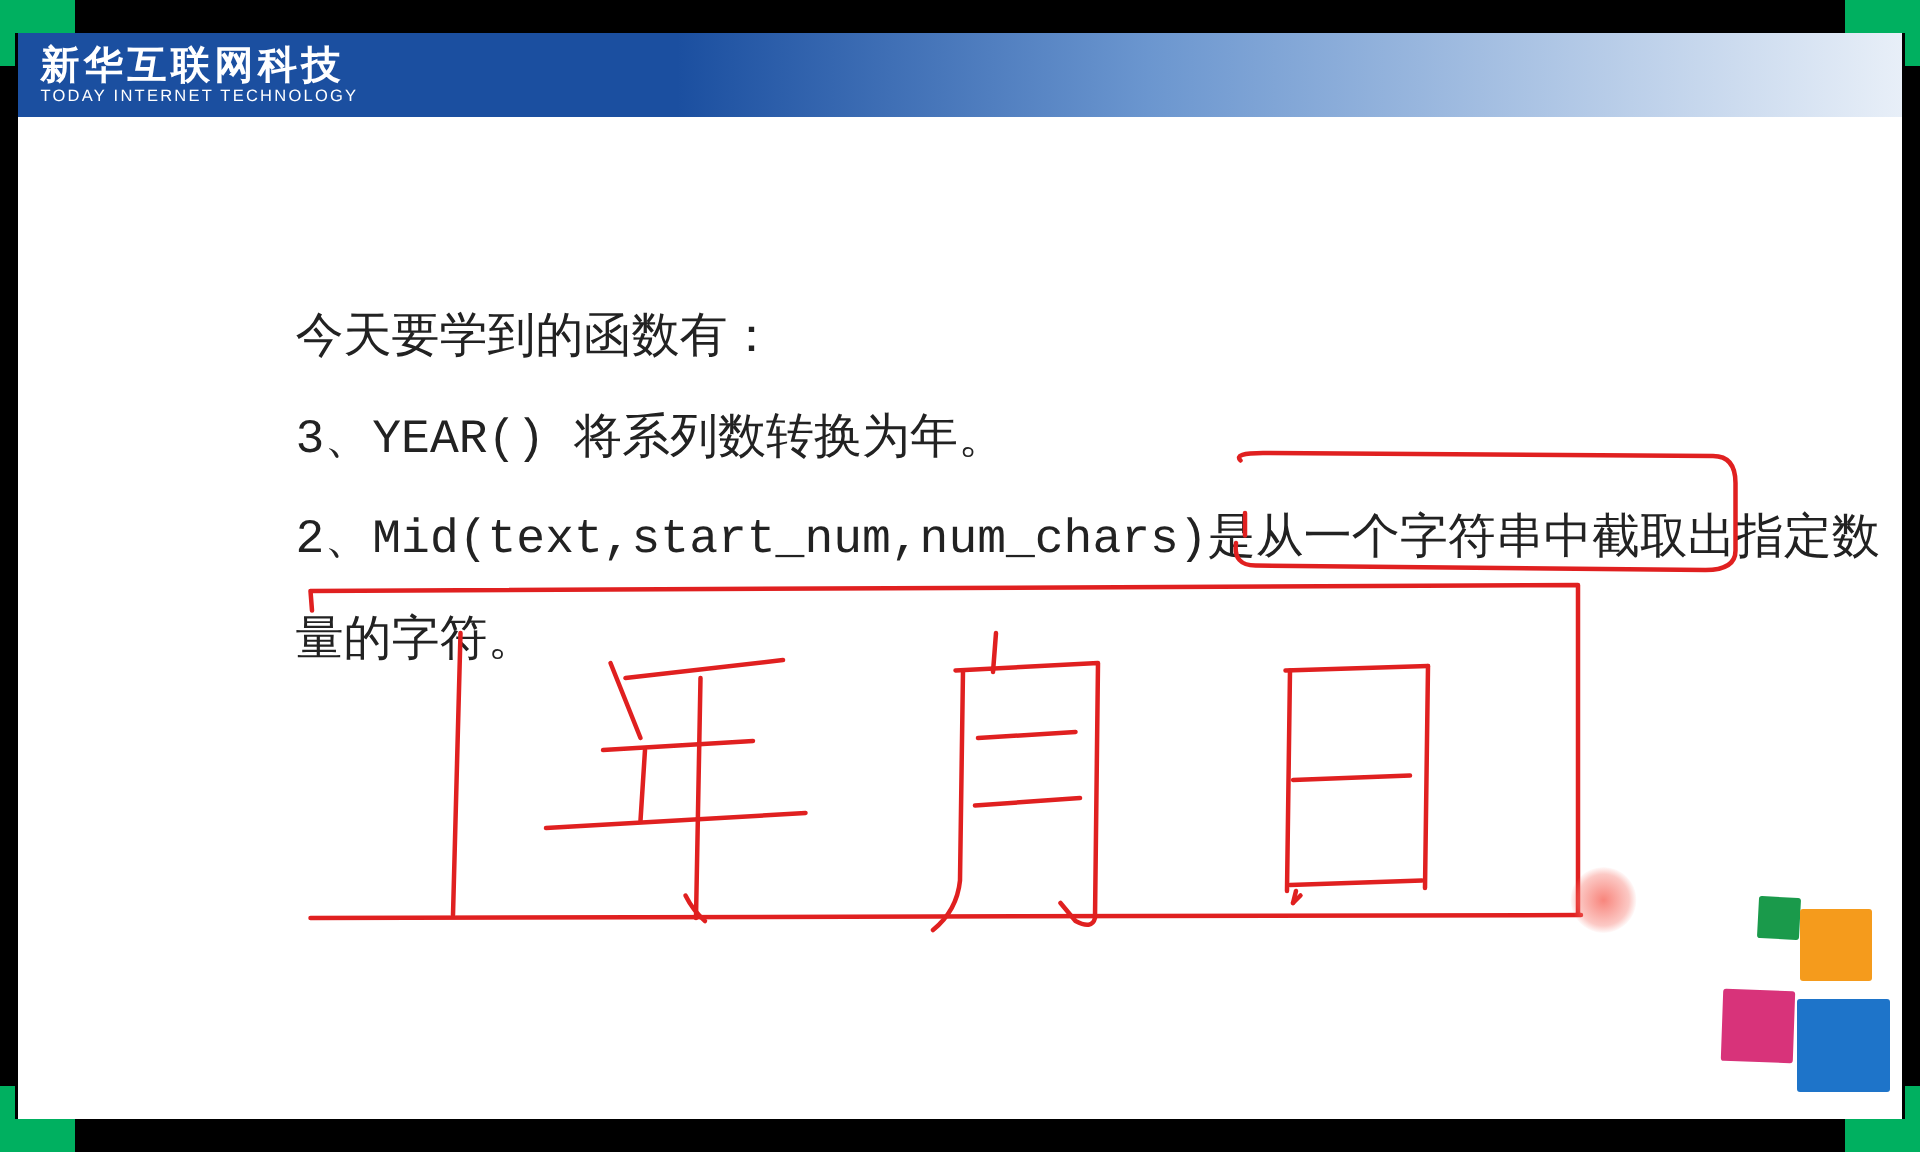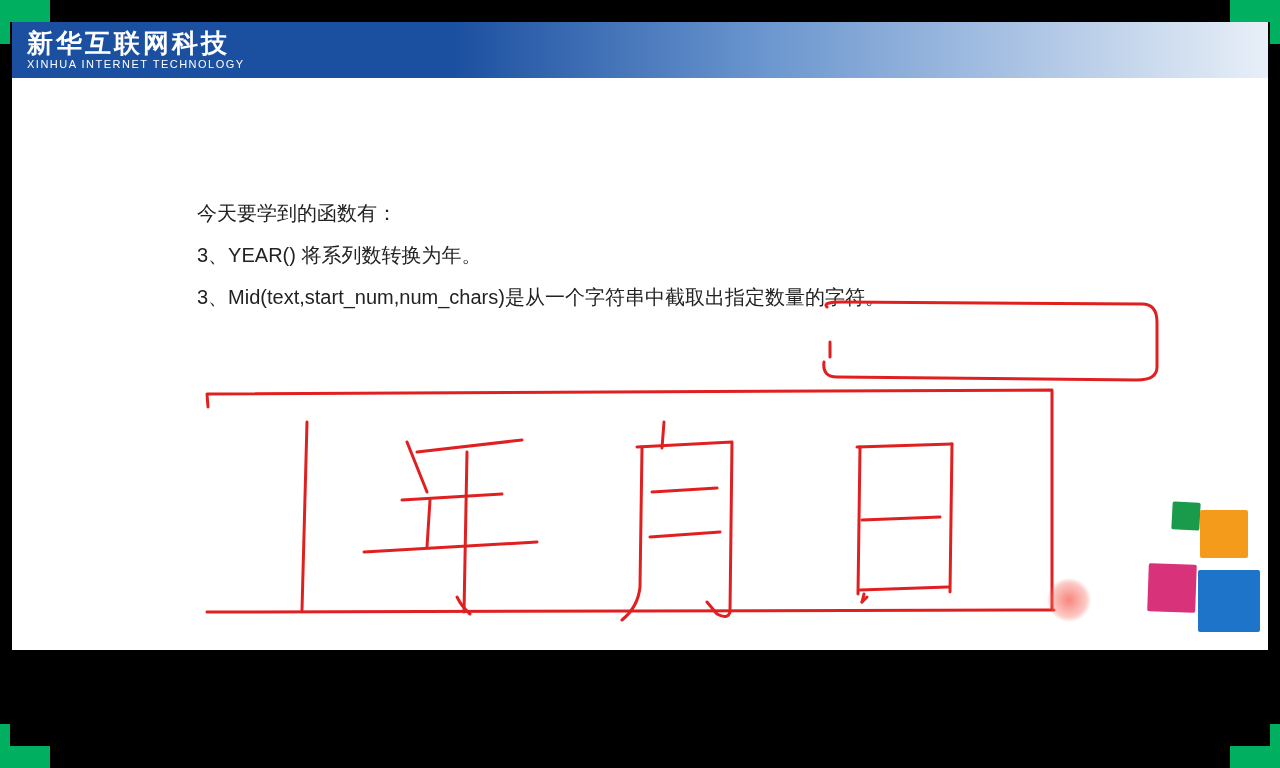--- a/index.html
+++ b/index.html
@@ -15,43 +15,44 @@
   .corner.side { width: 10px; height: 22px; }
   .corner.tl2 { top: 22px; left: 0; }
   .corner.tr2 { top: 22px; right: 0; }
   .corner.bl2 { bottom: 22px; left: 0; }
   .corner.br2 { bottom: 22px; right: 0; }
 
   
   .slide {
     position: absolute;
     top: 22px; left: 12px;
-    width: 1256px; height: 628px;
+    width: 1256px; height: 724px;
     background: #fff;
   }
 
   
   .header {
     height: 56px;
     background: linear-gradient(to right, #1b4fa0 0%, #1b4fa0 35%, #6b96cf 60%, #e8eff8 100%);
     display: flex;
     align-items: center;
     padding-left: 15px;
   }
   .logo-cn { color: #fff; font-size: 26px; font-weight: bold; letter-spacing: 3px; line-height: 1; }
   .logo-en { color: #fff; font-size: 11px; letter-spacing: 1.5px; margin-top: 2px; }
 
   
   .content {
     position: absolute;
     top: 170px;
     left: 185px;
-    font-size: 20px;
+    font-size: 32px;
     color: #222;
     line-height: 2.1;
+    font-family: Liberation Mono, monospace;
   }
 
   
   .annot { position: absolute; top: 0; left: 0; pointer-events: none; }
   .sq { position: absolute; border-radius: 2px; }
   .sq.green  { width: 28px; height: 28px; background: #1a9a4b; right: 68px; bottom: 120px; transform: rotate(3deg);}
   .sq.orange { width: 48px; height: 48px; background: #f59b1c; right: 20px; bottom: 92px; }
   .sq.pink   { width: 48px; height: 48px; background: #d8337a; right: 72px; bottom: 38px; transform: rotate(2deg);}
   .sq.blue   { width: 62px; height: 62px; background: #1e74c9; right: 8px;  bottom: 18px; }
 
@@ -74,28 +75,28 @@
 <div class="corner side tl2"></div>
 <div class="corner side tr2"></div>
 <div class="corner side bl2"></div>
 <div class="corner side br2"></div>
 
 <div class="slide">
 
   <div class="header">
     <div>
       <div class="logo-cn">新华互联网科技</div>
-      <div class="logo-en">XINHUA INTERNET TECHNOLOGY</div>
+      <div class="logo-en">TODAY INTERNET TECHNOLOGY</div>
     </div>
   </div>
 
   <div class="content">
     <div>今天要学到的函数有：</div>
     <div>3、YEAR()  将系列数转换为年。</div>
-    <div>3、Mid(text,start_num,num_chars)是从一个字符串中截取出指定数量的字符。</div>
+    <div>2、Mid(text,start_num,num_chars)是从一个字符串中截取出指定数量的字符。</div>
   </div>
 
   <svg class="annot" width="1256" height="724">
     <g stroke="#e02020" fill="none" stroke-width="3" stroke-linecap="round" stroke-linejoin="round">
 
       <path d="M 815 285 Q 810 280 830 280 L 1130 282 Q 1145 282 1145 300 L 1145 345 Q 1145 358 1125 358 L 825 355 Q 810 355 812 340"></path>
 
       <path d="M 818 335 L 818 320"></path>
 
       <path d="M 195 372 L 1040 368 L 1040 588 M 195 590 L 1042 588 M 195 372 L 196 385"></path>

